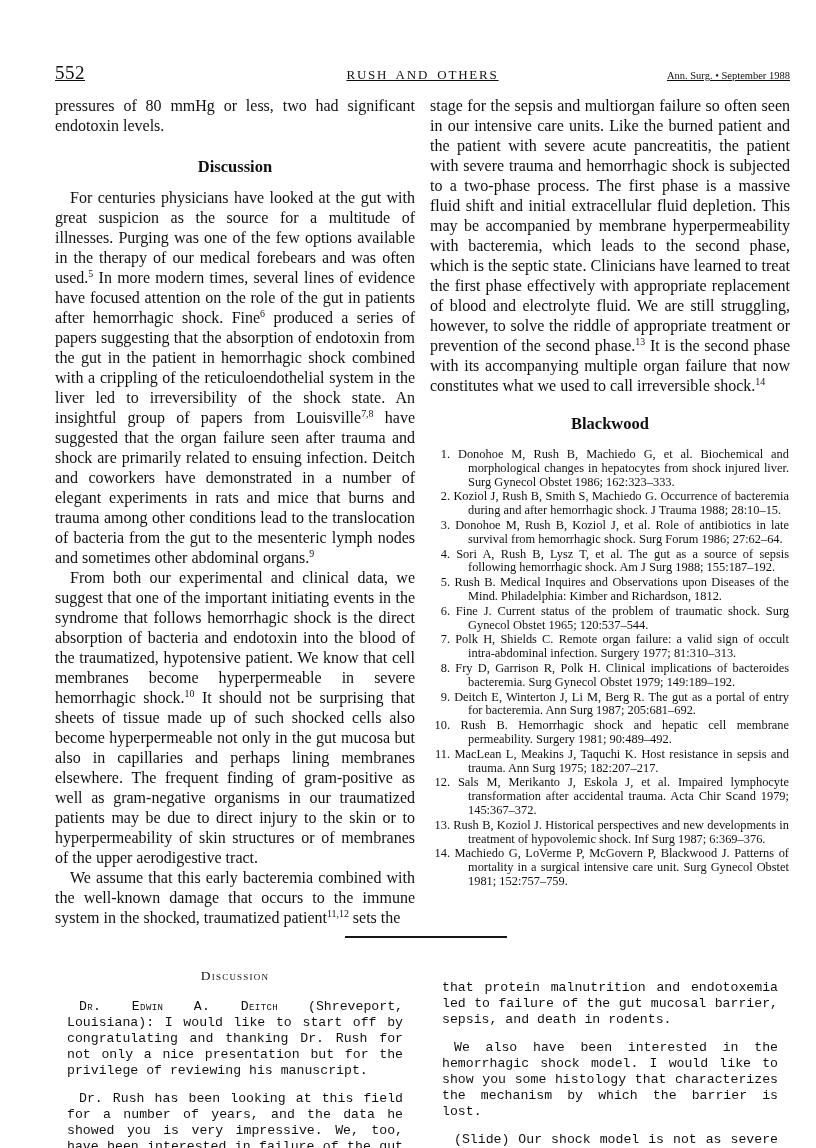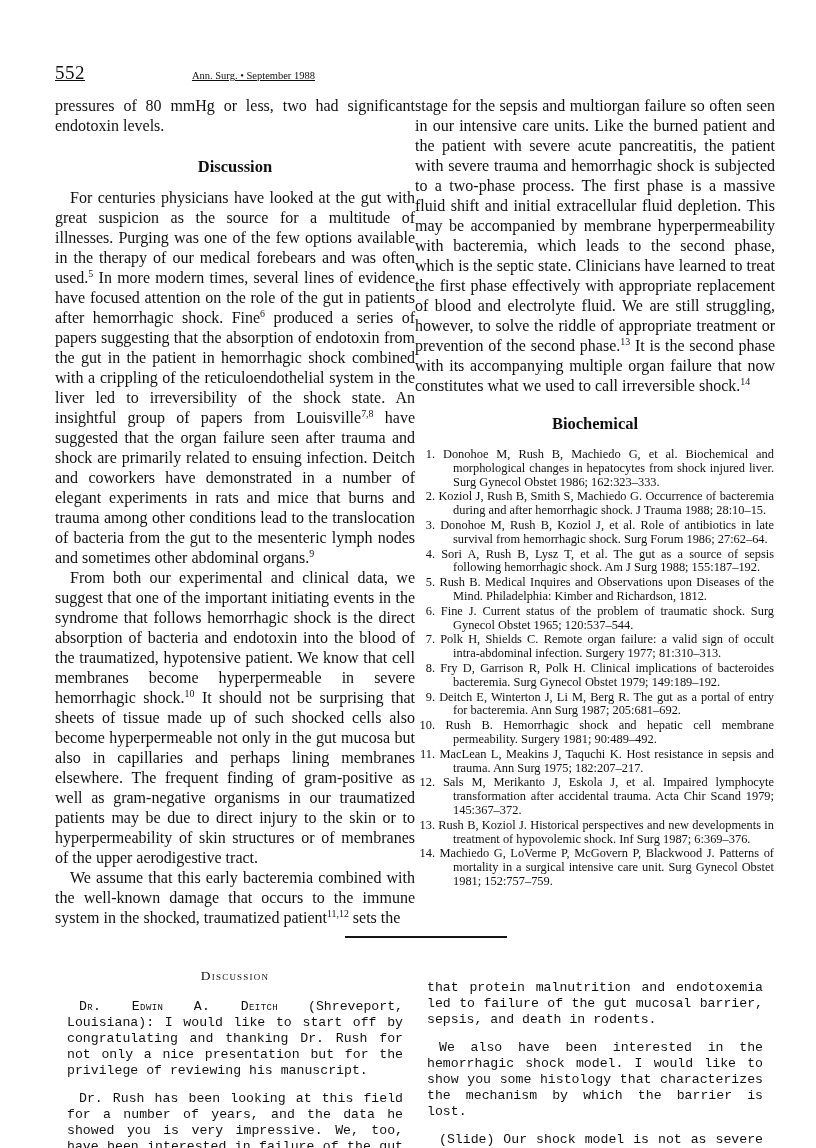--- a/index.html
+++ b/index.html
@@ -11,21 +11,21 @@
   }
   .page { padding: 62px 26px 0 55px; }
 
   
   .page-header { display: flex; align-items: baseline; margin-bottom: 12px; text-decoration: underline; }
   .page-num { width: 130px; font-size: 19px; letter-spacing: 0.5px; }
   .running-title { flex: 1; text-align: center; font-size: 13px; letter-spacing: 1.8px; word-spacing: 3px; }
   .journal-info { width: 130px; text-align: right; font-size: 10.5px; }
 
   
-  .columns { display: flex; }
+  .columns { display: flex; gap: 15px; }
   .col { width: 360px; text-align: justify; }
   .article .col { font-size: 16px; line-height: 20px; }
   .article p { margin: 0; text-indent: 15px; }
   .article p.cont { text-indent: 0; }
   h2.sec-heading { text-align: center; font-size: 16.5px; font-weight: bold; margin: 21px 0 11px 0; }
   h2.refs-heading { margin: 18px 0 14px 0; }
 
   .refs { font-size: 12.4px; line-height: 13.8px; }
   .refs .ref { margin: 1px; padding-left: 37px; text-indent: -37px; }
   .ref-num { display: inline-block; width: 19px; text-align: right; text-indent: 0; }
@@ -43,36 +43,37 @@
   h3.disc-heading { text-align: center; font-weight: normal; font-size: 13.5px; font-variant: small-caps; letter-spacing: 1.2px; margin: 0 0 15px 0; }
   .sc { font-variant: small-caps; letter-spacing: 0.4px; }
 </style>
 </head>
 <body>
 
 <div class="page">
 
   <div class="page-header">
     <div class="page-num">552</div>
+    <div class="running-title">RUSH AND OTHERS</div>
     <div class="journal-info">Ann. Surg. • September 1988</div>
   </div>
 
   <div class="columns article">
     <div class="col">
       <p class="cont">pressures of 80 mmHg or less, two had significant endotoxin levels.</p>
       <h2 class="sec-heading">Discussion</h2>
       <div>
           <p>For centuries physicians have looked at the gut with great suspicion as the source for a multitude of illnesses. Purging was one of the few options available in the therapy of our medical forebears and was often used.<sup>5</sup> In more modern times, several lines of evidence have focused attention on the role of the gut in patients after hemorrhagic shock. Fine<sup>6</sup> produced a series of papers suggesting that the absorption of endotoxin from the gut in the patient in hemorrhagic shock combined with a crippling of the reticuloendothelial system in the liver led to irreversibility of the shock state. An insightful group of papers from Louisville<sup>7,8</sup> have suggested that the organ failure seen after trauma and shock are primarily related to ensuing infection. Deitch and coworkers have demonstrated in a number of elegant experiments in rats and mice that burns and trauma among other conditions lead to the translocation of bacteria from the gut to the mesenteric lymph nodes and sometimes other abdominal organs.<sup>9</sup></p>
           <p>From both our experimental and clinical data, we suggest that one of the important initiating events in the syndrome that follows hemorrhagic shock is the direct absorption of bacteria and endotoxin into the blood of the traumatized, hypotensive patient. We know that cell membranes become hyperpermeable in severe hemorrhagic shock.<sup>10</sup> It should not be surprising that sheets of tissue made up of such shocked cells also become hyperpermeable not only in the gut mucosa but also in capillaries and perhaps lining membranes elsewhere. The frequent finding of gram-positive as well as gram-negative organisms in our traumatized patients may be due to direct injury to the skin or to hyperpermeability of skin structures or of membranes of the upper aerodigestive tract.</p>
           <p>We assume that this early bacteremia combined with the well-known damage that occurs to the immune system in the shocked, traumatized patient<sup>11,12</sup> sets the</p>
         </div>
     </div>
     <div class="col">
       <p class="cont">stage for the sepsis and multiorgan failure so often seen in our intensive care units. Like the burned patient and the patient with severe acute pancreatitis, the patient with severe trauma and hemorrhagic shock is subjected to a two-phase process. The first phase is a massive fluid shift and initial extracellular fluid depletion. This may be accompanied by membrane hyperpermeability with bacteremia, which leads to the second phase, which is the septic state. Clinicians have learned to treat the first phase effectively with appropriate replacement of blood and electrolyte fluid. We are still struggling, however, to solve the riddle of appropriate treatment or prevention of the second phase.<sup>13</sup> It is the second phase with its accompanying multiple organ failure that now constitutes what we used to call irreversible shock.<sup>14</sup></p>
-      <h2 class="sec-heading refs-heading">Biochemical</h2>
+      <h2 class="sec-heading refs-heading">Blackwood</h2>
       <div class="refs">
           <div class="ref"><span class="ref-num">1.</span> Donohoe M, Rush B, Machiedo G, et al. Biochemical and morphological changes in hepatocytes from shock injured liver. Surg Gynecol Obstet 1986; 162:323–333.</div>
           <div class="ref"><span class="ref-num">2.</span> Koziol J, Rush B, Smith S, Machiedo G. Occurrence of bacteremia during and after hemorrhagic shock. J Trauma 1988; 28:10–15.</div>
           <div class="ref"><span class="ref-num">3.</span> Donohoe M, Rush B, Koziol J, et al. Role of antibiotics in late survival from hemorrhagic shock. Surg Forum 1986; 27:62–64.</div>
           <div class="ref"><span class="ref-num">4.</span> Sori A, Rush B, Lysz T, et al. The gut as a source of sepsis following hemorrhagic shock. Am J Surg 1988; 155:187–192.</div>
           <div class="ref"><span class="ref-num">5.</span> Rush B. Medical Inquires and Observations upon Diseases of the Mind. Philadelphia: Kimber and Richardson, 1812.</div>
           <div class="ref"><span class="ref-num">6.</span> Fine J. Current status of the problem of traumatic shock. Surg Gynecol Obstet 1965; 120:537–544.</div>
           <div class="ref"><span class="ref-num">7.</span> Polk H, Shields C. Remote organ failure: a valid sign of occult intra-abdominal infection. Surgery 1977; 81:310–313.</div>
           <div class="ref"><span class="ref-num">8.</span> Fry D, Garrison R, Polk H. Clinical implications of bacteroides bacteremia. Surg Gynecol Obstet 1979; 149:189–192.</div>
           <div class="ref"><span class="ref-num">9.</span> Deitch E, Winterton J, Li M, Berg R. The gut as a portal of entry for bacteremia. Ann Surg 1987; 205:681–692.</div>

